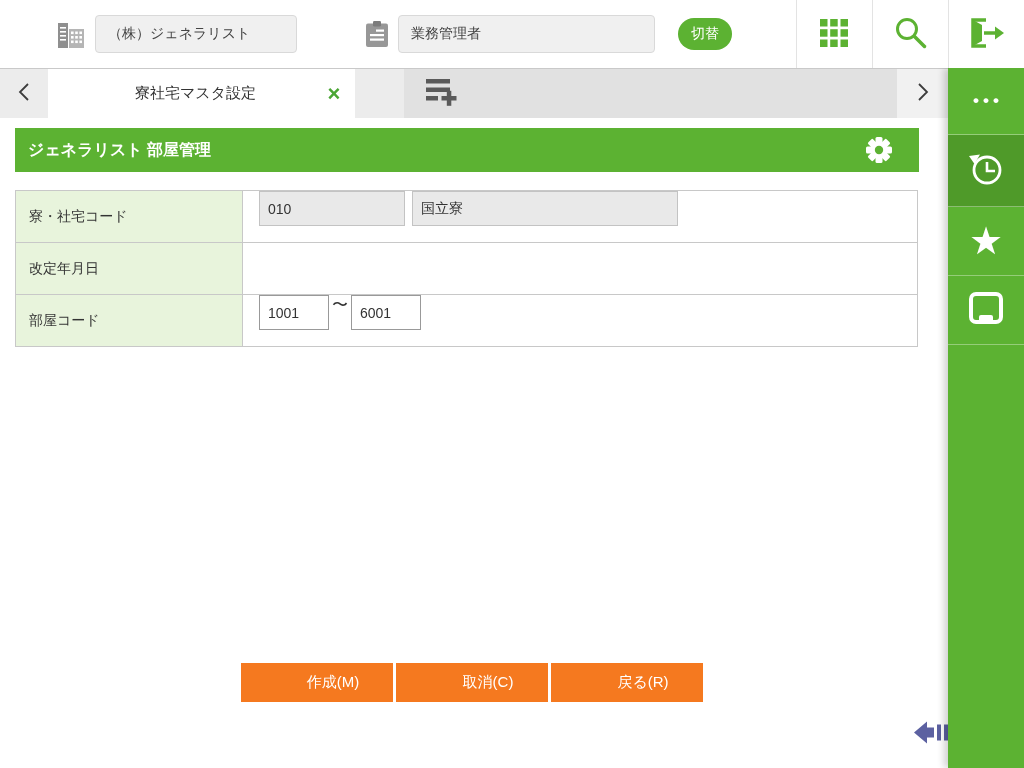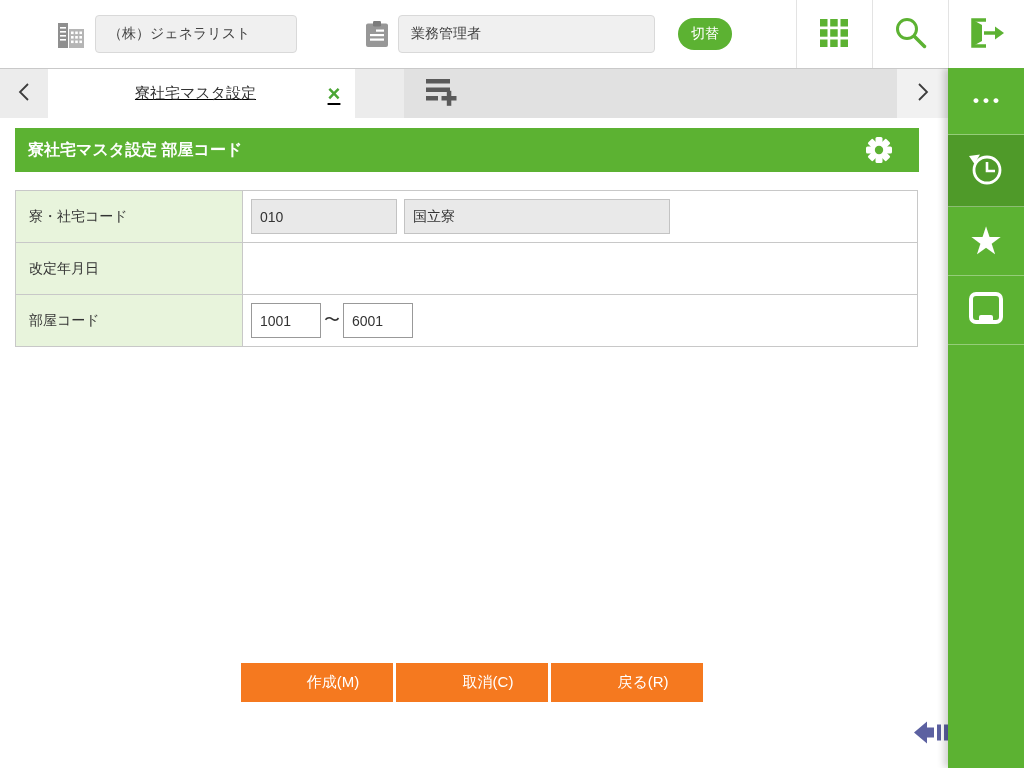--- a/index.html
+++ b/index.html
@@ -27,40 +27,40 @@
   .b-grid { left:796px; } .b-search { left:872px; } .b-logout { left:948px; }
 
   
   .tabbar { position:absolute; left:0; top:68px; width:948px; height:50px; background:#ececec;
             border-top:1px solid #c9c9c9; }
   .tab-nav { position:absolute; top:0; height:49px; border:none; background:transparent;
              display:flex; align-items:center; justify-content:center; cursor:pointer; }
   .tn-prev { left:0; width:48px; }
   .tn-next { left:897px; width:51px; background:#f1f1f1; }
   .tab-active { position:absolute; left:48px; top:0; width:307px; height:49px; background:#fff;
-                display:flex; align-items:center; cursor:pointer;text-decoration:underline; }
+                display:flex; align-items:center; cursor:pointer; }
   .tab-label { flex:1; text-align:center; padding-left:30px; font-size:15px; color:#333; }
   .tab-close { width:42px; text-align:center; color:#4ba635; font-size:22px; font-weight:bold;
                line-height:49px; cursor:pointer; }
   .tab-rest { position:absolute; left:404px; top:0; width:493px; height:49px; background:#e1e1e1; }
   .add-tab { position:absolute; left:22px; top:9px; background:none; border:none; cursor:pointer; }
 
   
   .titlebar { position:absolute; left:15px; top:128px; width:904px; height:44px; background:#5cb232;
               color:#fff; font-size:16px; font-weight:bold; line-height:44px; padding-left:13px; }
   .gear-btn { position:absolute; right:26px; top:8px; width:28px; height:28px; background:none;
               border:none; cursor:pointer; padding:0; }
 
   .form-table { position:absolute; left:15px; top:190px; width:903px; border:1px solid #c8c8c8;
                 border-bottom:none; background:#fff; }
   .frow { display:flex; height:52px; border-bottom:1px solid #c8c8c8; }
   .flabel { width:227px; background:#e8f4dc; border-right:1px solid #c8c8c8; display:flex;
             align-items:center; padding-left:13px; font-size:14px; color:#333; }
   .flabel.bold { font-weight:normal; }
-  .fvalue { flex:1; display:flex; align-items:center; padding-left:8px; }
+  .fvalue { flex:1; display:flex; align-items:flex-start; padding-left:16px; }
   .fvalue input { height:35px; font-size:14px; color:#333; padding:0 8px;
                   font-family:"Liberation Sans","DejaVu Sans",sans-serif; }
   input.ro { background:#e9e9e9; border:1px solid #c3c3c3; }
   input.rw { background:#fff; border:1px solid #999; }
   .w146 { width:146px; } .w266 { width:266px; margin-left:7px; } .w70 { width:70px; }
   .range-sep { width:22px; text-align:center; font-size:16px; color:#333; }
 
   .act-btn { position:absolute; top:663px; width:152px; height:39px; border:none; background:#f5791f;
              color:#fff; font-size:15px; cursor:pointer;
              font-family:"Liberation Sans","DejaVu Sans",sans-serif;padding-left:32px; }
@@ -189,21 +189,21 @@
     <button class="tab-nav tn-next">
       <span>
         <svg width="12" height="20" viewBox="0 0 12 20">
           <polyline points="2,2 10,10 2,18" stroke="#3c3c3c" stroke-width="1.8" fill="none"></polyline>
         </svg>
       </span>
     </button>
   </nav>
 
   <div class="titlebar">
-    <span>寮社宅マスタ設定 部屋コード</span>
+    <span>ジェネラリスト 部屋管理</span>
     <button class="gear-btn">
       <span>
         <svg width="28" height="28" viewBox="0 0 28 28">
           <g fill="#fff">
             <rect x="10.5" y="1" width="7" height="26" rx="1.5"></rect>
             <rect x="10.5" y="1" width="7" height="26" rx="1.5" transform="rotate(45 14 14)"></rect>
             <rect x="10.5" y="1" width="7" height="26" rx="1.5" transform="rotate(90 14 14)"></rect>
             <rect x="10.5" y="1" width="7" height="26" rx="1.5" transform="rotate(135 14 14)"></rect>
             <circle cx="14" cy="14" r="8.5"></circle>
           </g>

